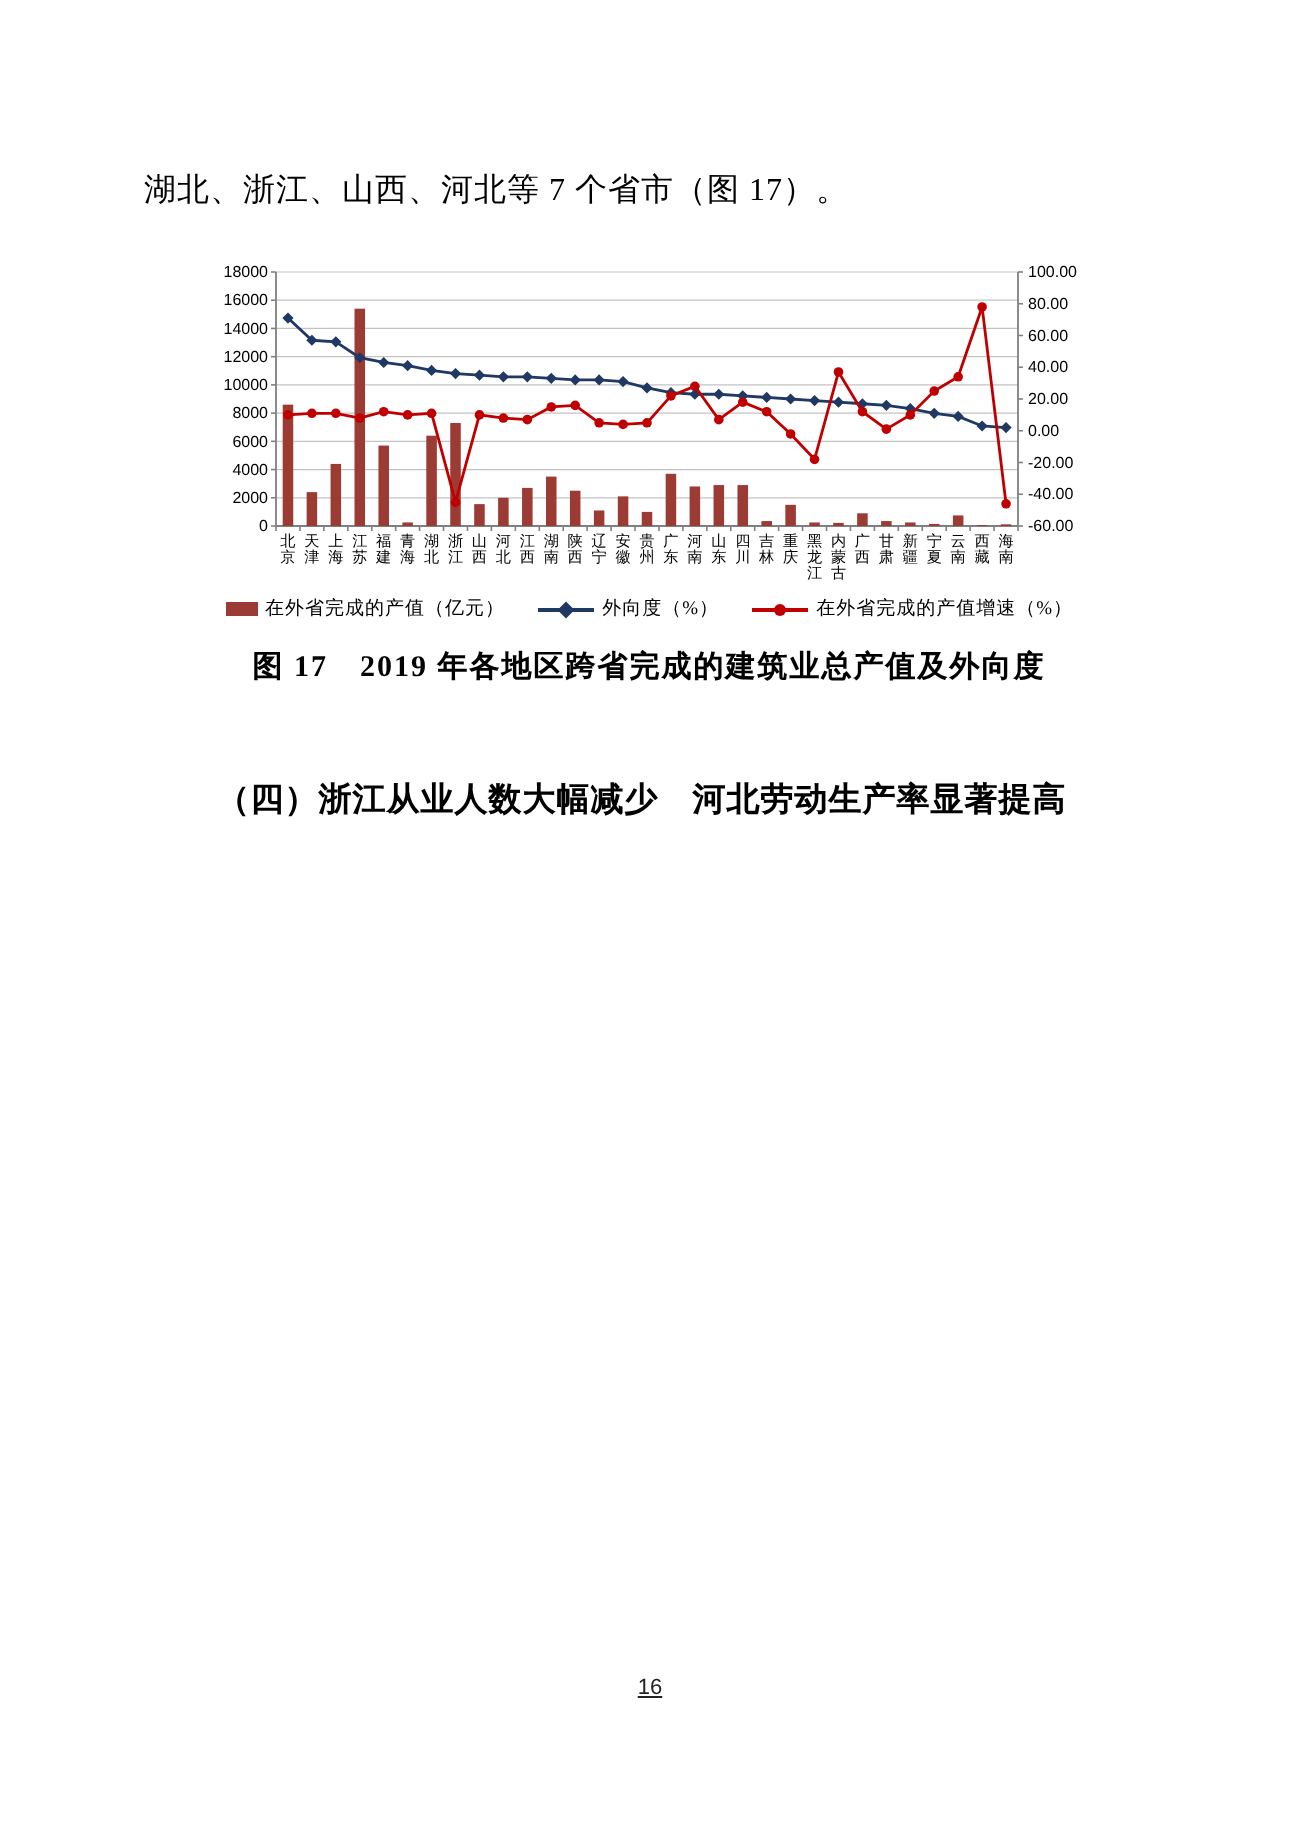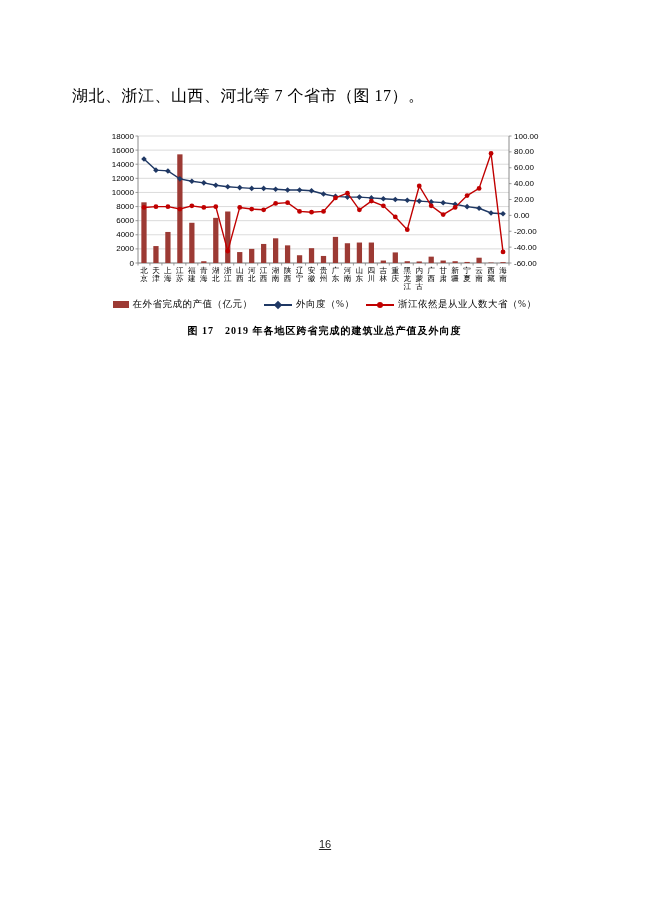--- a/index.html
+++ b/index.html
@@ -17,21 +17,21 @@
     align-items:center;font-size:9.5px;letter-spacing:.5px;
     font-family:"Liberation Serif","DejaVu Serif",serif;
   }
   .legend-item{display:flex;align-items:center;gap:4px;}
   .sw{display:inline-block;width:16px;height:7px;}
   .ln{display:inline-block;width:28px;height:2px;position:relative;}
   .mk{position:absolute;left:50%;top:50%;}
   .mk.diamond{width:6px;height:6px;transform:translate(-50%,-50%) rotate(45deg);}
   .mk.circle{width:6px;height:6px;border-radius:50%;transform:translate(-50%,-50%);}
   .caption{
-    margin-top:13px;text-align:center;font-weight:bold;font-size:10px;
+    margin-top:13px;text-align:center;font-weight:bold;font-size:15px;
     letter-spacing:1px;
   }
   .section-heading{
     margin-top:46px;font-weight:bold;font-size:16.5px;text-indent:2.2em;
     letter-spacing:.5px;
   }
   .para{
     margin:0;font-size:16px;line-height:36px;text-align:justify;
     text-indent:2.1em;letter-spacing:.4px;
   }
@@ -285,24 +285,25 @@
       <div class="legend-item">
         <span class="ln" id="ln1" style="background: rgb(31, 56, 100);">
             <span class="mk diamond" id="mk1" style="background: rgb(31, 56, 100);"></span>
           </span>
         <span>外向度（%）</span>
       </div>
       <div class="legend-item">
         <span class="ln" id="ln2" style="background: rgb(192, 0, 0);">
             <span class="mk circle" id="mk2" style="background: rgb(192, 0, 0);"></span>
           </span>
-        <span>浙江依然是从业人数大省（%）</span>
+        <span>在外省完成的产值增速（%）</span>
       </div>
     </div>
 
     <div class="caption">图 17　2019 年各地区跨省完成的建筑业总产值及外向度</div>
   </div>
 
+  <div class="section-heading">（四）浙江从业人数大幅减少　河北劳动生产率显著提高</div>
 
 
 </div>
 
 <div class="page-number">16</div>
 
 </body></html>

